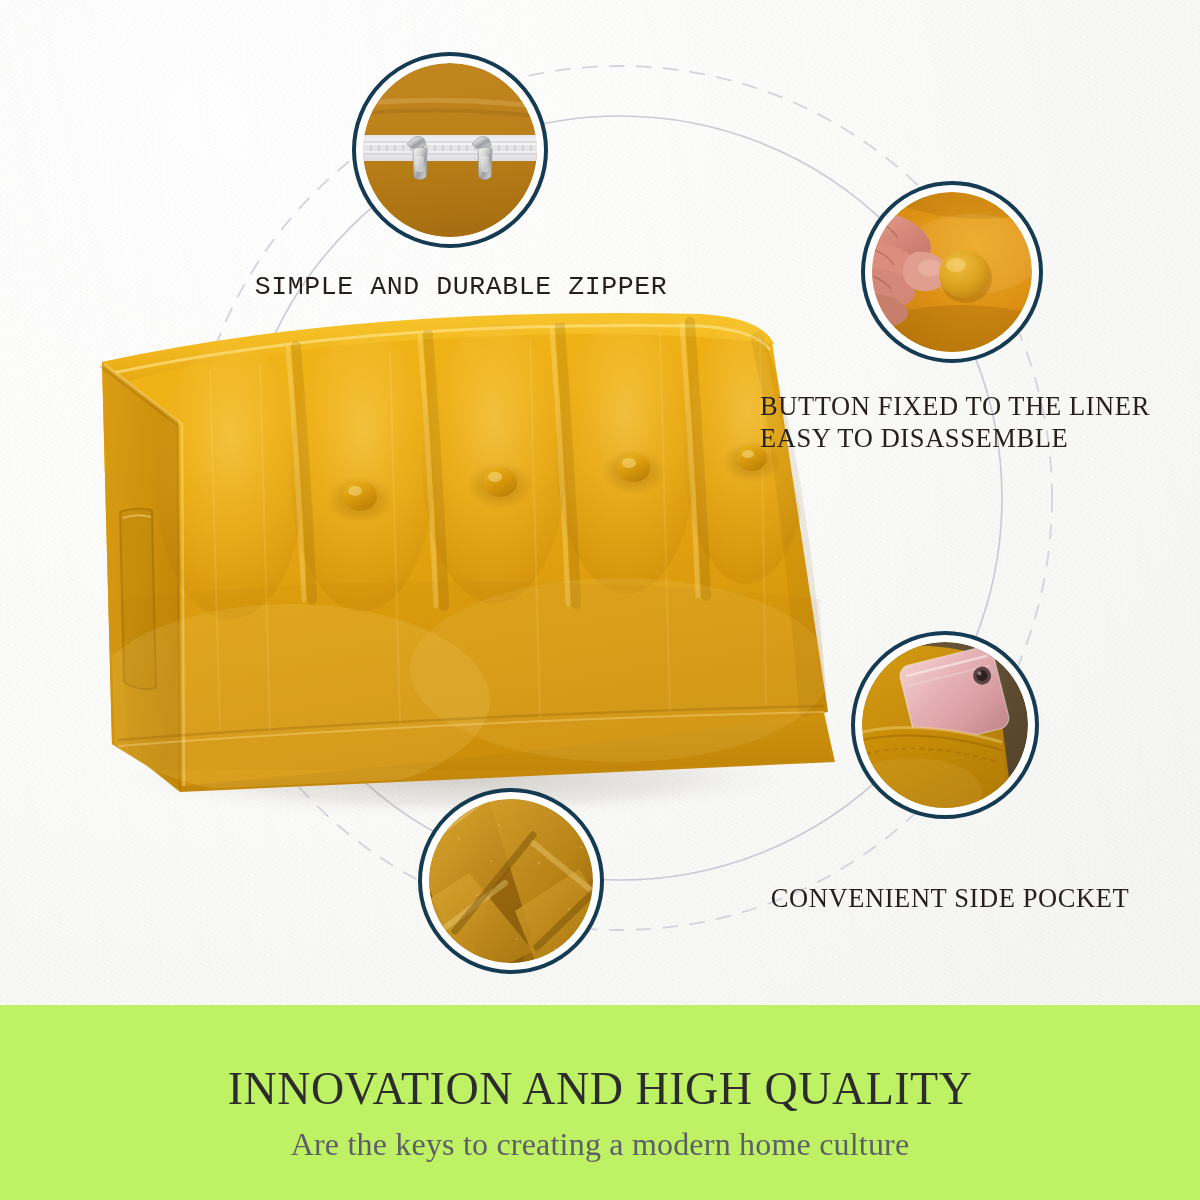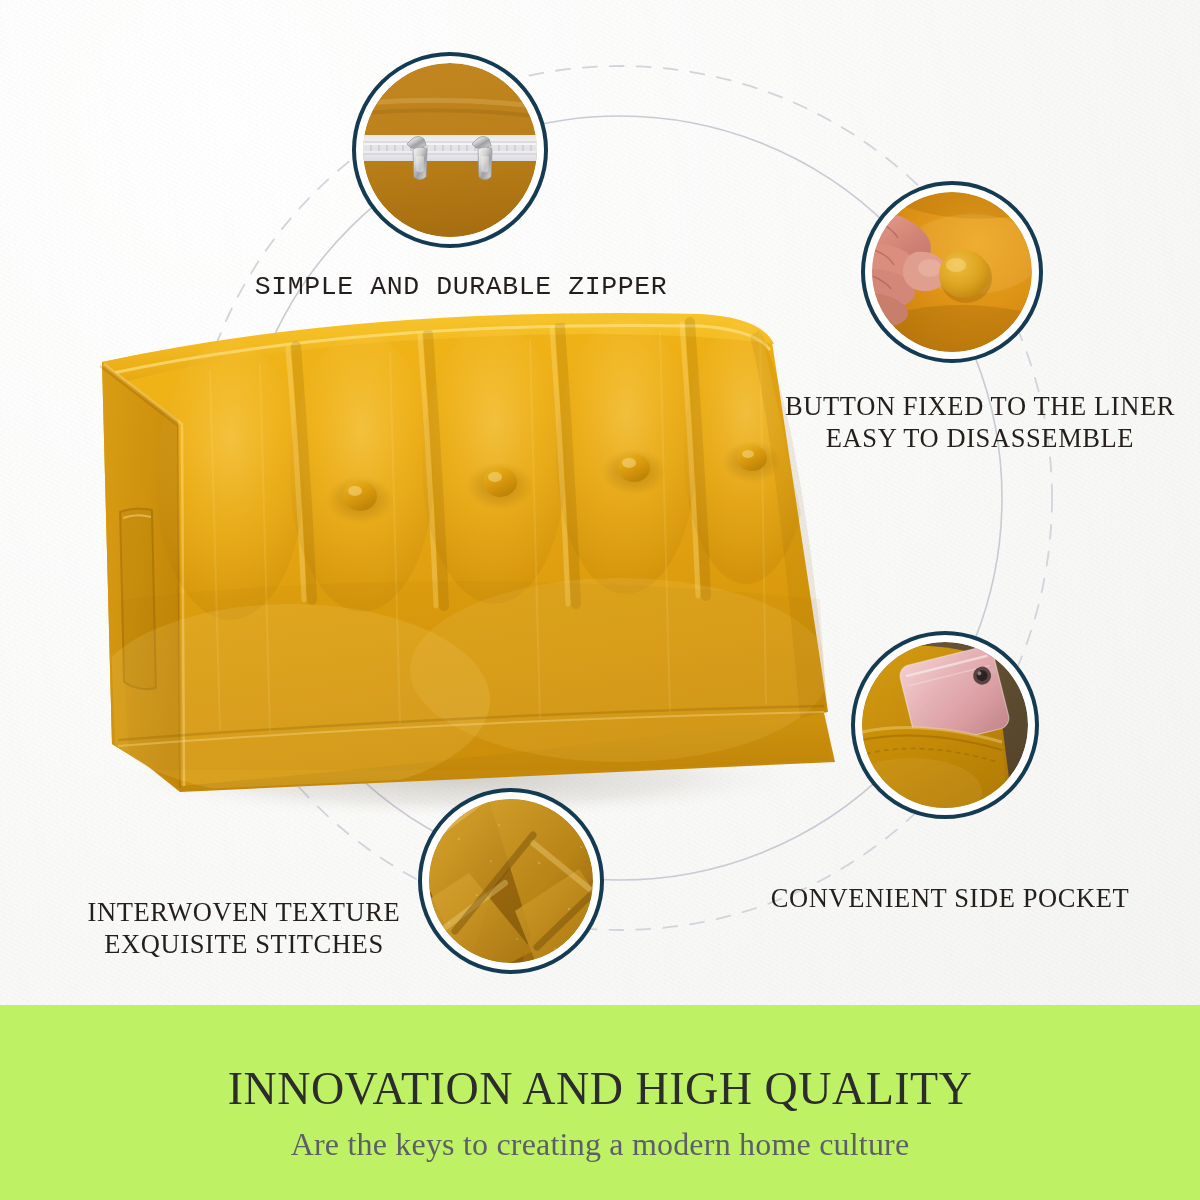--- a/index.html
+++ b/index.html
@@ -360,21 +360,21 @@
           <ellipse cx="92" cy="82" rx="25" ry="24" fill="url(#btnface)"></ellipse>
           <ellipse cx="84" cy="73" rx="10" ry="7" fill="rgba(255,232,160,.40)"></ellipse>
         </g>
         <rect x="0" y="0" width="170" height="170" fill="rgba(150,90,0,.03)"></rect>
       </svg>
     </div>
     <div class="ring-gap"></div>
     <div class="ring"></div>
   </div>
 
-  <div class="label" style="left:760px; top:390px; width:440px; font-size:26.5px; text-align:center;">BUTTON FIXED TO THE LINER
+  <div class="label" style="left:760px; top:390px; width:440px; font-size:26.5px; text-align:left;">BUTTON FIXED TO THE LINER
 EASY TO DISASSEMBLE</div>
 
   <div class="callout" style="left:851px; top:631px; width:188px; height:188px;">
     <div class="photo">
       <svg width="176" height="176" viewBox="0 0 176 176">
         <defs>
           <linearGradient id="pfab" x1="0.1" y1="0" x2="0.8" y2="1">
             <stop offset="0%" stop-color="#d89d12"></stop>
             <stop offset="55%" stop-color="#c58c0c"></stop>
             <stop offset="100%" stop-color="#ab7707"></stop>
@@ -477,21 +477,19 @@
           <circle cx="62" cy="62" r="1" fill="#fff"></circle>
             <circle cx="126" cy="150" r="1.1" fill="#fff"></circle>
         </g>
         <rect x="0" y="0" width="174" height="174" fill="rgba(110,70,0,.05)"></rect>
       </svg>
     </div>
     <div class="ring-gap"></div>
     <div class="ring"></div>
   </div>
 
-  <div class="label" style="left:60px; top:896px; width:368px; font-size:26.5px; text-align:center;">INTERWOVEN TEXTURE
-EXQUISITE STITCHES</div>
 
   <div class="banner">
     <div class="banner-title">INNOVATION AND HIGH QUALITY</div>
     <div class="banner-sub">Are the keys to creating a modern home culture</div>
   </div>
 
 </div>
 
 </body></html>

